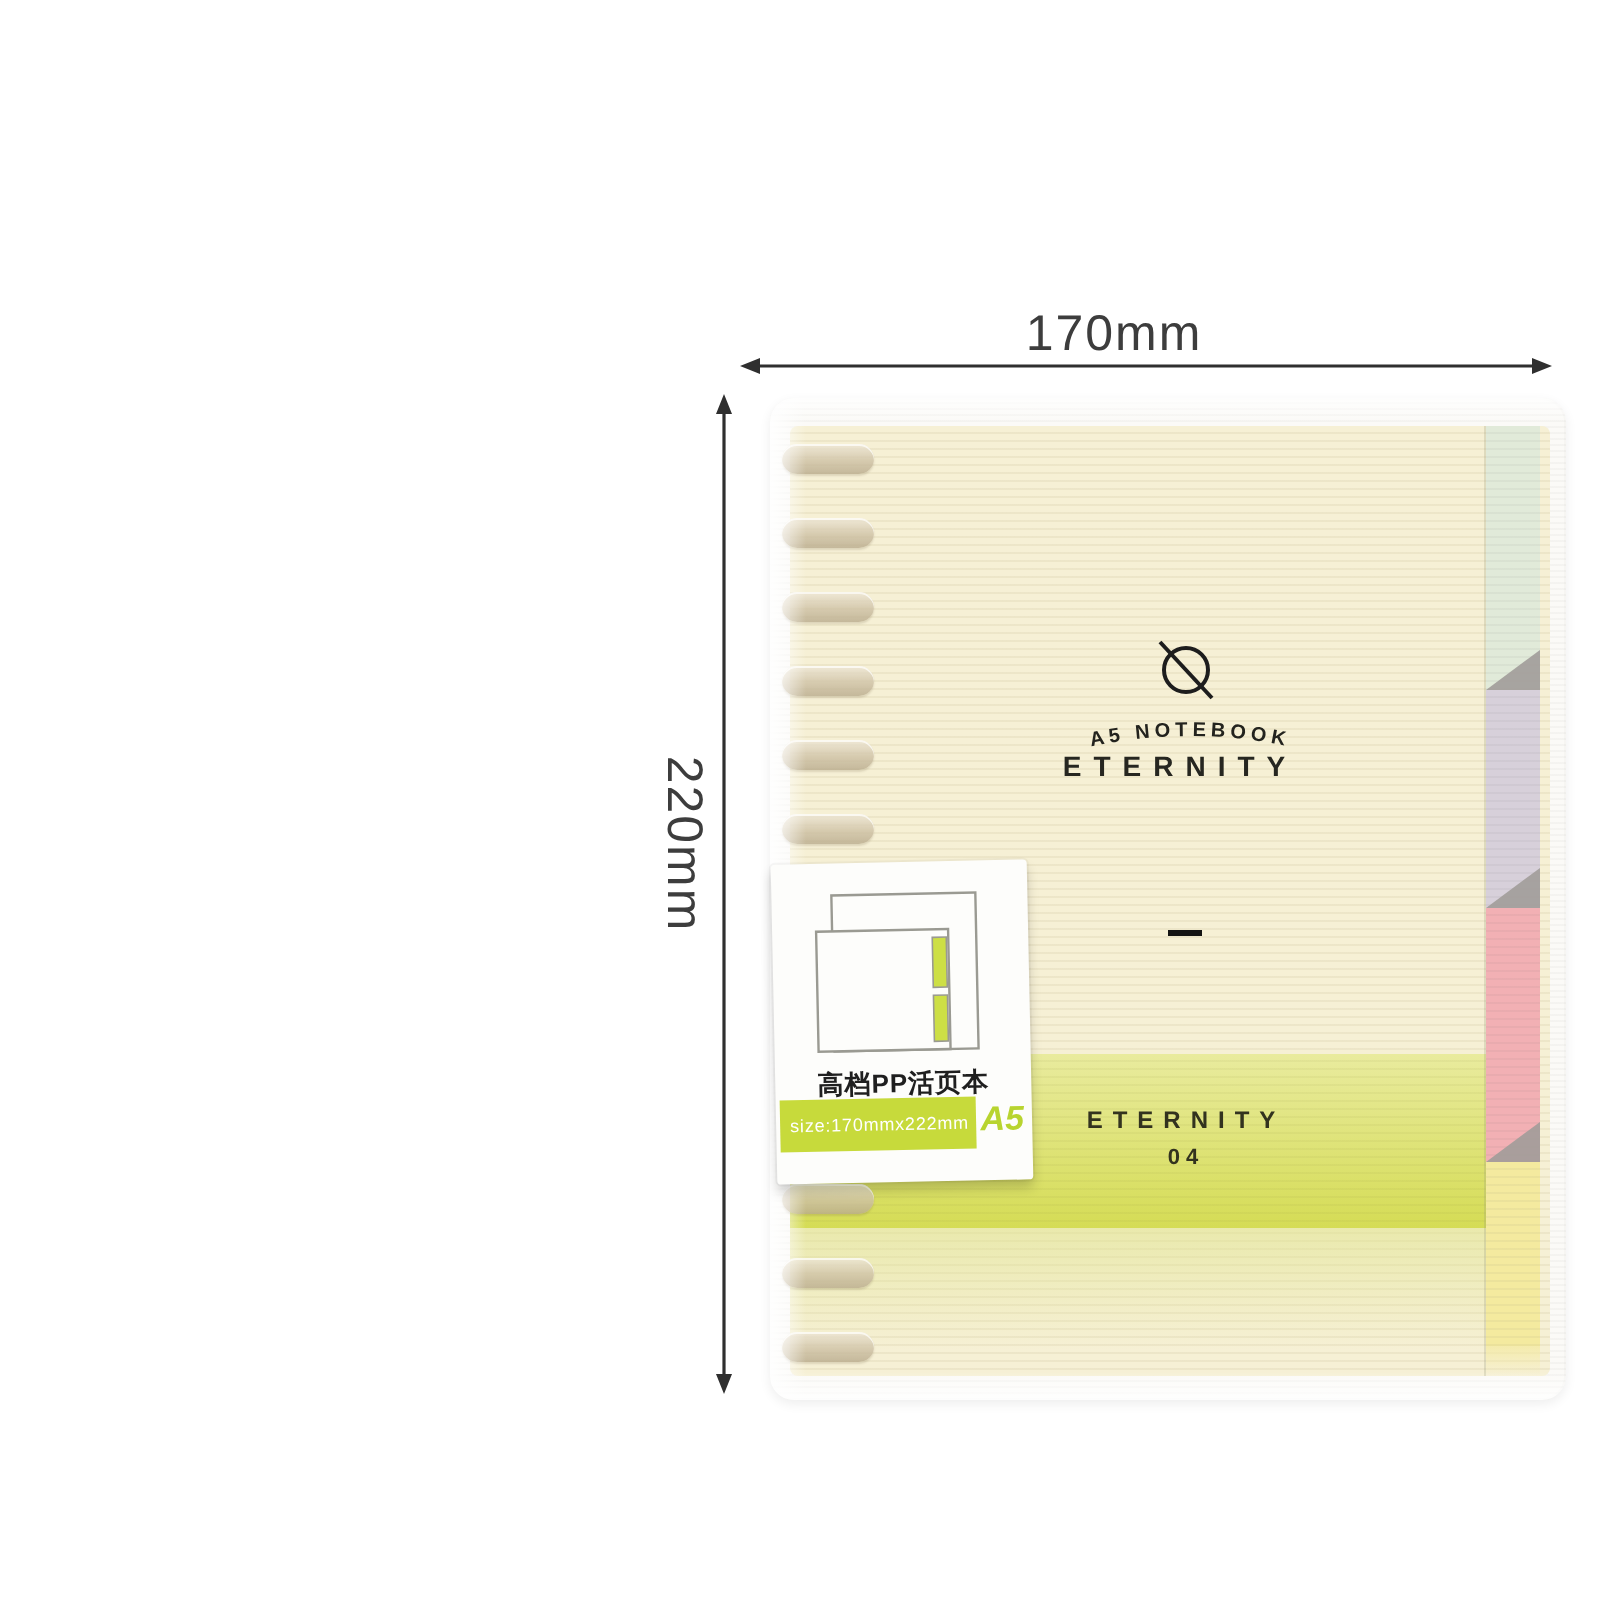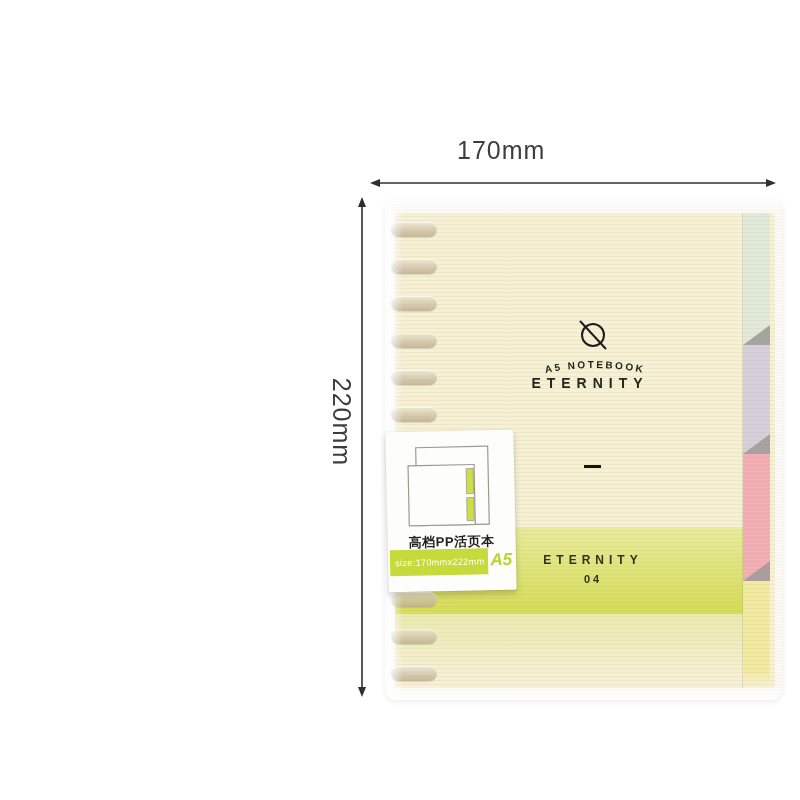--- a/index.html
+++ b/index.html
@@ -1,21 +1,21 @@
 <!DOCTYPE html>
 <html><head>
 <meta charset="utf-8">
 <style>
   html,body{margin:0;padding:0;}
   body{width:800px;height:800px;background:#ffffff;font-family:"Liberation Sans",sans-serif;}
   .scene{position:relative;width:800px;height:800px;background:#fff;overflow:hidden;}
 
   
   .dim-label{position:absolute;color:#3d3d3d;font-size:25px;letter-spacing:1px;font-weight:400;}
-  #dim-top-label{left:457px;top:136px;width:200px;text-align:left;}
+  #dim-top-label{left:457px;top:153px;width:200px;text-align:center;}
   #dim-left-label{left:242px;top:408px;width:200px;height:28px;text-align:center;transform:rotate(90deg);}
   .dim-arrow{position:absolute;}
   #dim-top-arrow{left:370px;top:177px;}
   #dim-left-arrow{left:356px;top:197px;}
 
   
   #notebook{position:absolute;left:385px;top:199px;width:398px;height:501px;border-radius:12px;
     background:#fbfaf7;
     background-image:repeating-linear-gradient(180deg,rgba(255,255,255,0) 0 2px,rgba(120,120,115,0.05) 2px 3px);
     box-shadow:0 2px 6px rgba(0,0,0,0.07), inset 0 0 0 1px rgba(0,0,0,0.02);}

